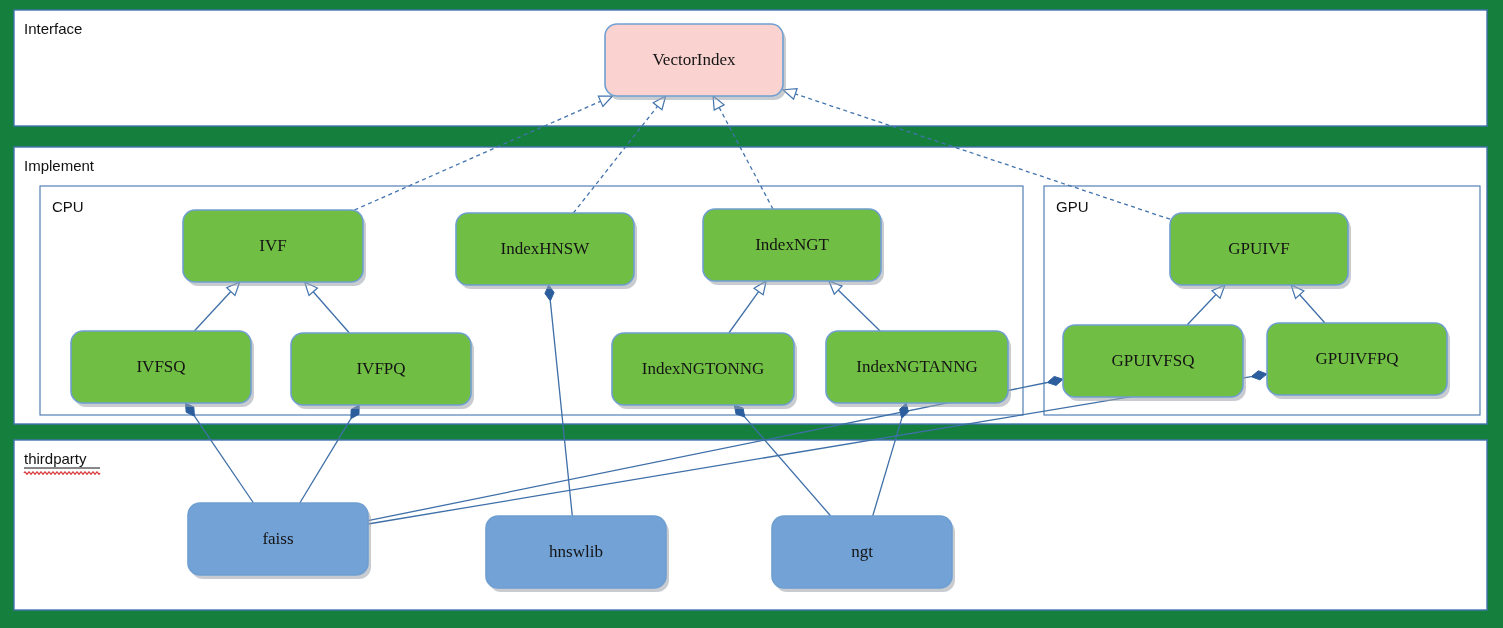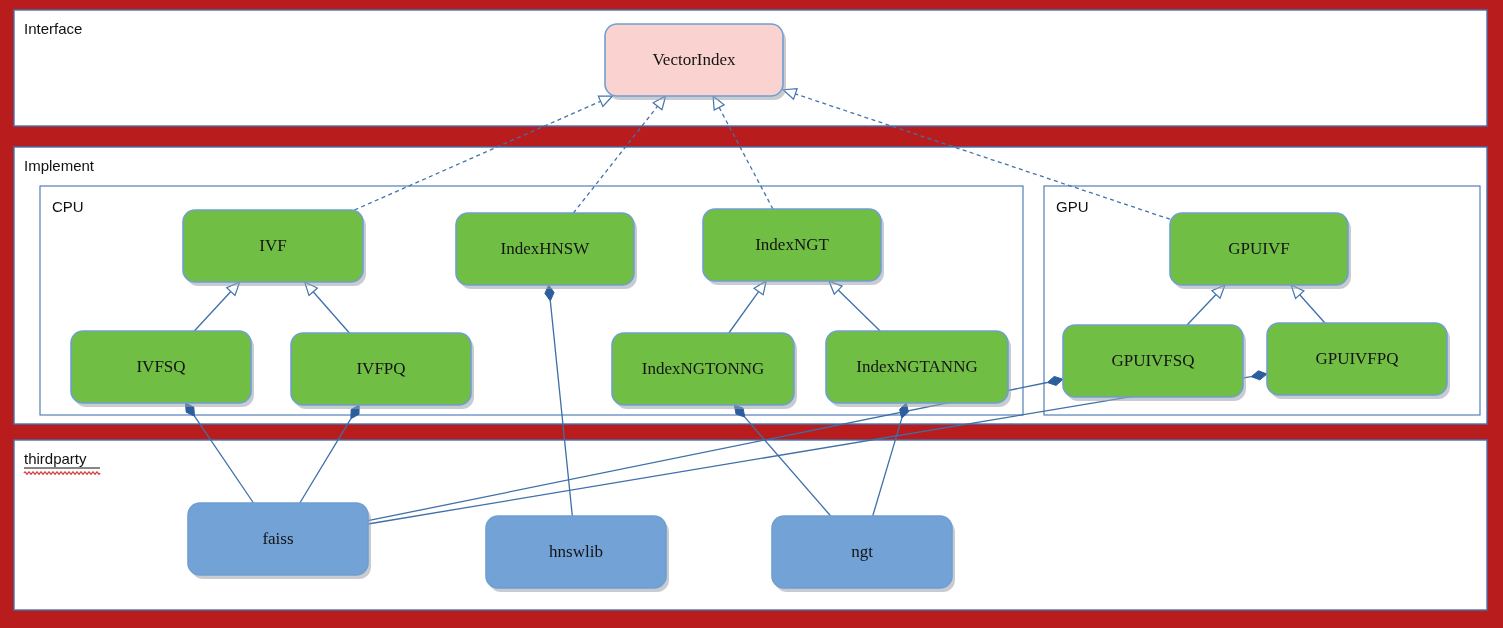--- a/index.html
+++ b/index.html
@@ -7,21 +7,21 @@
     padding: 0;
     background: #ffffff;
   }
   body {
     font-family: "Liberation Sans", sans-serif;
   }
   #canvas {
     position: relative;
     width: 1503px;
     height: 628px;
-    background: #b91c1c;
+    background: #15803d;
     overflow: hidden;
   }
   #diagram {
     position: absolute;
     left: 0;
     top: 0;
   }
   .grp-label {
     font-family: "Liberation Sans", sans-serif;
     font-size: 15px;

